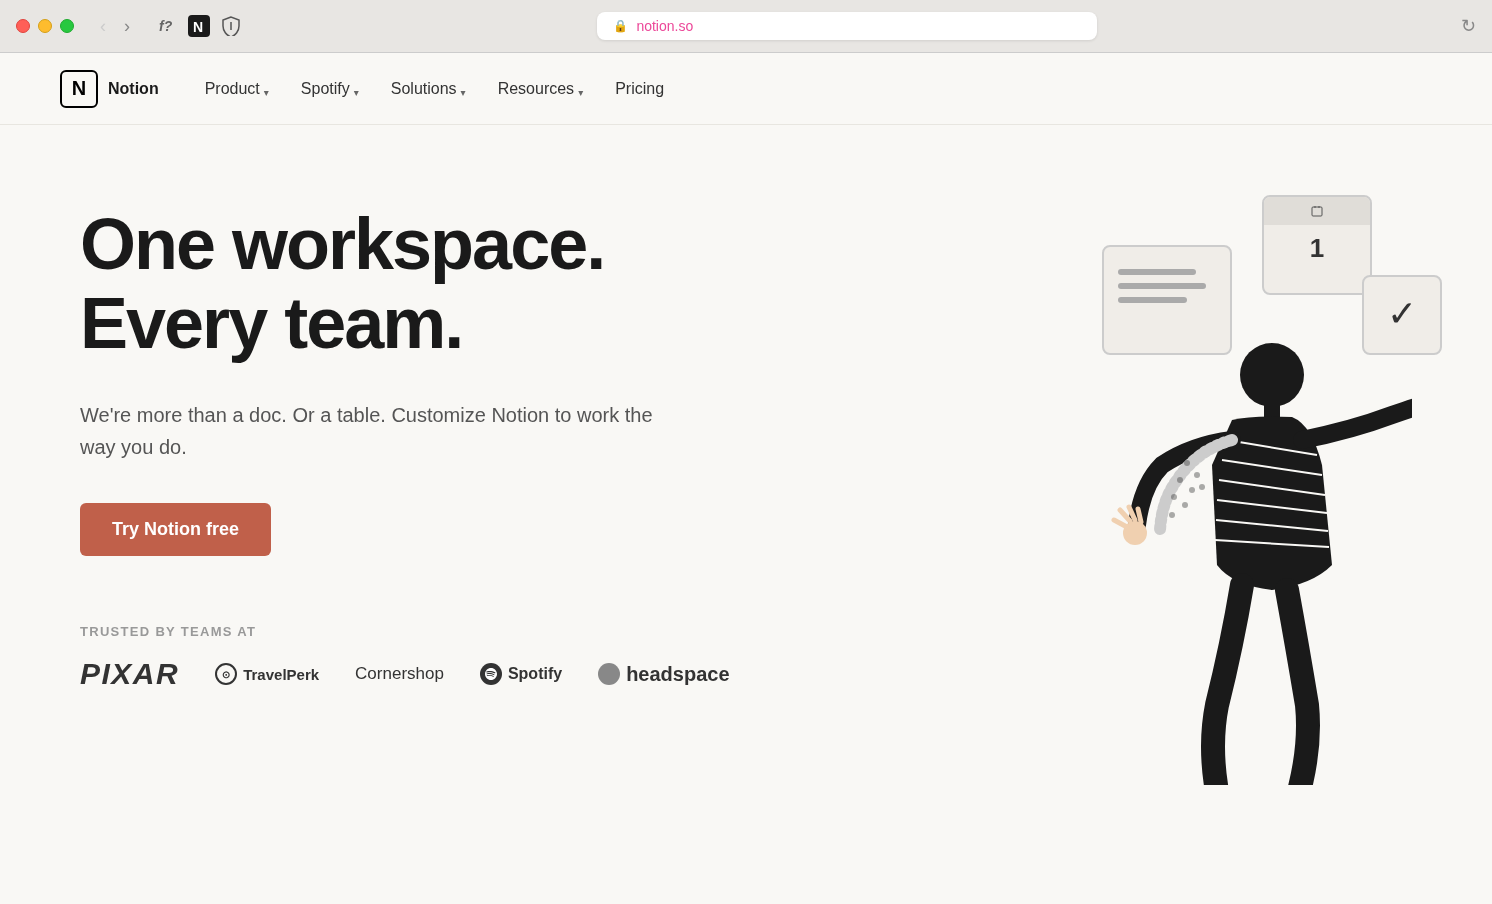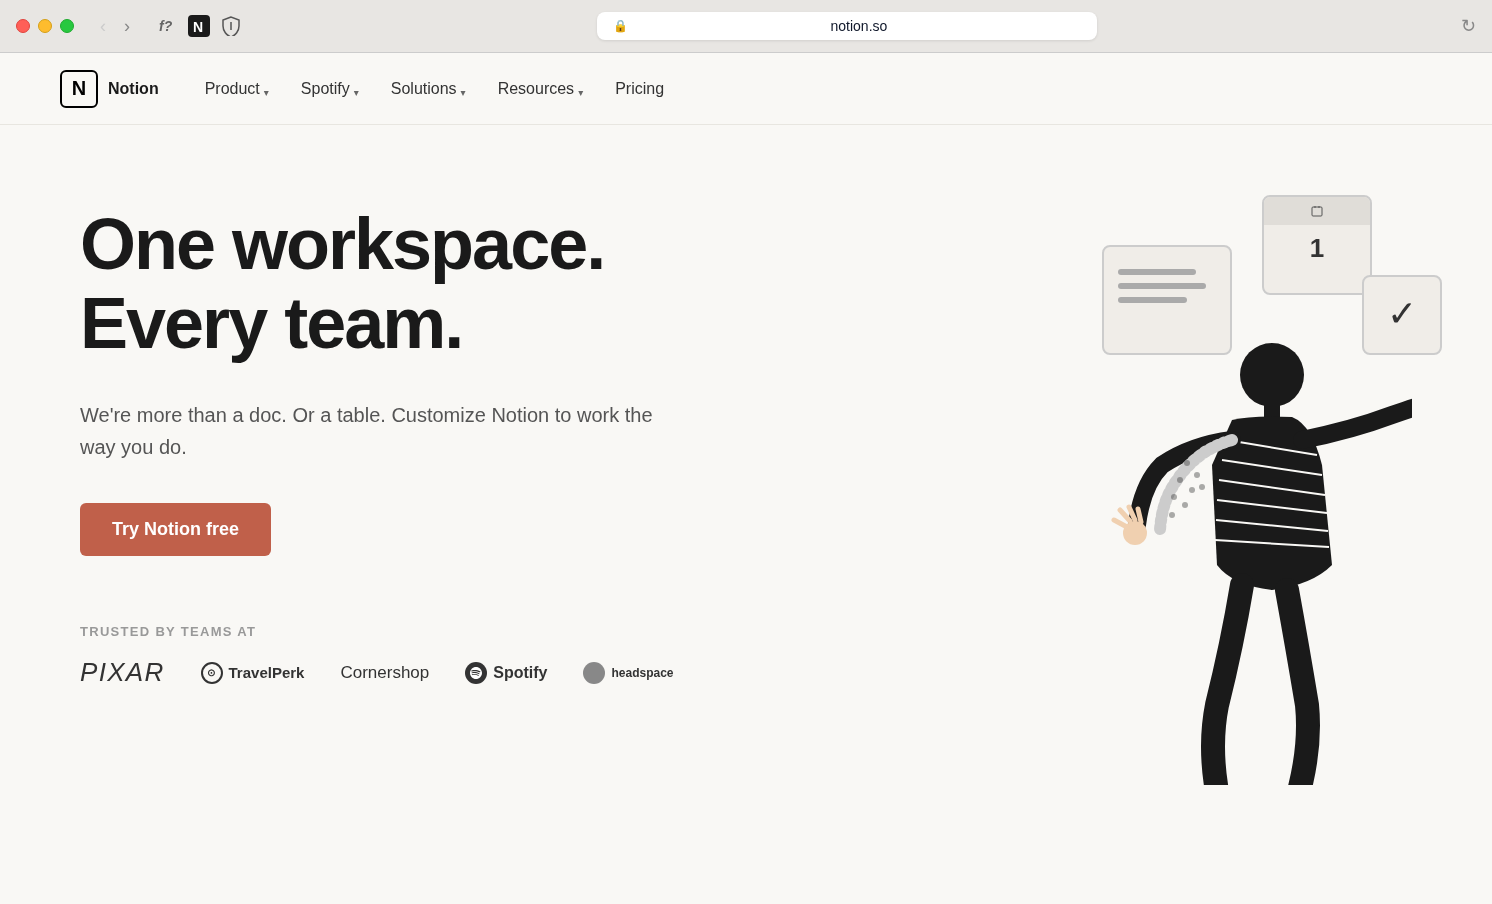--- a/index.html
+++ b/index.html
@@ -83,24 +83,23 @@
       align-items: center;
       gap: 8px;
       width: 500px;
       box-shadow: 0 1px 3px rgba(0,0,0,0.1);
     }
     .address-bar .lock-icon {
       color: #888;
       font-size: 12px;
     }
     .address-bar .url-text {
-      color: #0f172a;
+      color: #ec4899;
       font-size: 14px;
       flex: 1;
-      text-align: center;
     }
 
     .reload-btn {
       background: none;
       border: none;
       color: #888;
       font-size: 18px;
       cursor: pointer;
       margin-left: 8px;
     }
@@ -230,30 +229,30 @@
     }
     .brand-logo {
       color: #333;
       font-size: 15px;
       font-weight: 600;
       display: flex;
       align-items: center;
       gap: 6px;
     }
     .brand-logo.pixar {
-      font-size: 26px;
-      font-weight: 400;
+      font-size: 30px;
+      font-weight: 700;
       letter-spacing: 0.05em;
       font-style: italic;
     }
     .brand-logo.spotify {
       font-size: 16px;
     }
     .brand-logo.headspace {
-      font-size: 12px;
+      font-size: 20px;
     }
     .brand-logo.travelperk {
       font-size: 15px;
     }
     .brand-logo.cornershop {
       font-size: 17px;
       font-weight: 500;
     }
 
     

